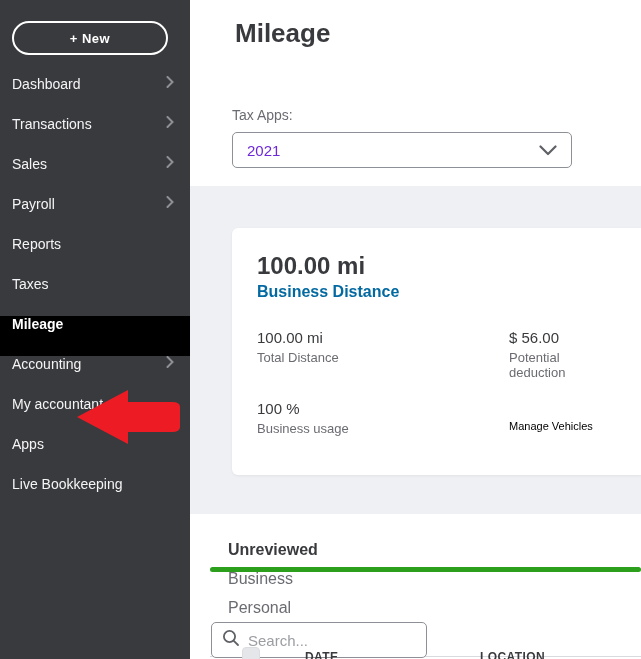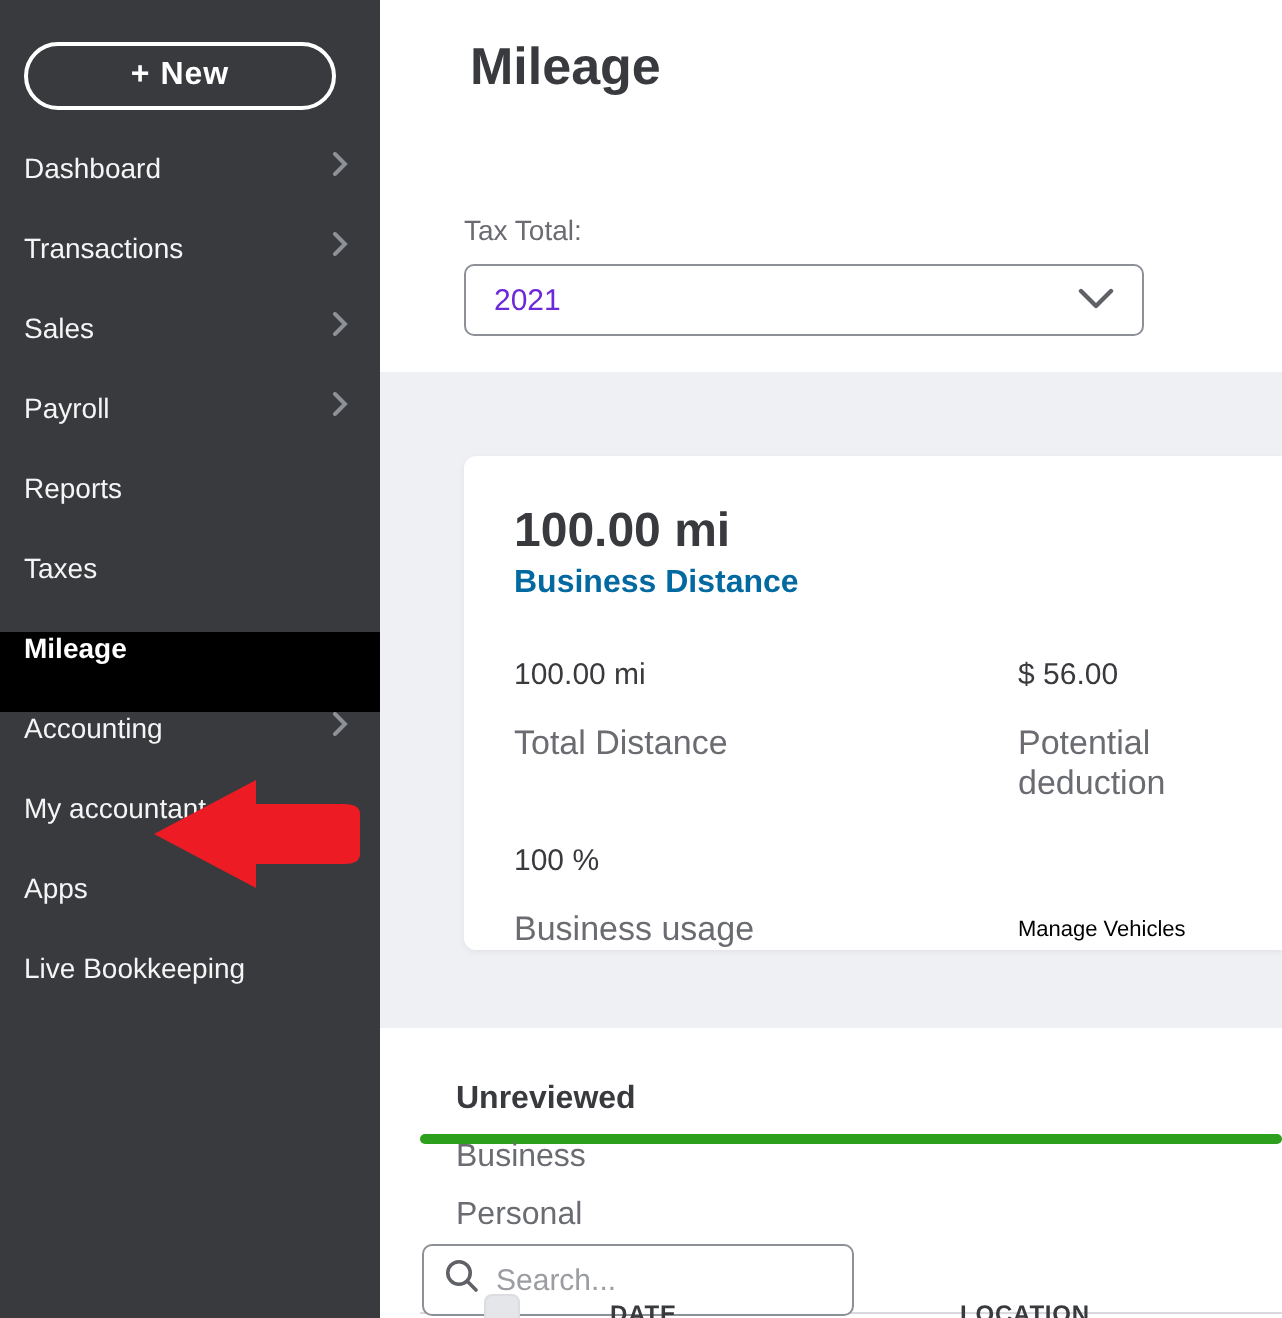--- a/index.html
+++ b/index.html
@@ -16,21 +16,21 @@
   .sidebar {
     position: absolute; left: 0; top: 0;
     width: 190px; height: 659px;
     background: #393a3d;
   }
   .new-btn {
     position: absolute; left: 12px; top: 21px;
     width: 156px; height: 34px;
     border: 2px solid #ffffff; border-radius: 17px;
     background: transparent;
-    color: #ffffff; font-size: 16px; font-weight: bold;
+    color: #ffffff; font-size: 13px; font-weight: bold;
     display: flex; align-items: center; justify-content: center;
     letter-spacing: 0.5px;
     cursor: pointer;
     font-family: "Liberation Sans", sans-serif;
   }
   .nav { position: absolute; left: 0; top: 76px; width: 190px; }
   .nav-item {
     height: 40px;
     display: flex; align-items: flex-start;
     padding: 0 16px 0 12px;
@@ -91,21 +91,21 @@
   }
   .card-primary-value { font-size: 24px; font-weight: bold; color: #393a3d; }
   .card-primary-label { font-size: 16px; font-weight: bold; color: #0369a1; margin-top: 3px; }
   .stats {
     margin-top: 28px;
     display: grid;
     grid-template-columns: 252px auto;
     grid-row-gap: 20px;
   }
   .stat-value { font-size: 15px; color: #393a3d; }
-  .stat-label { font-size: 17px; color: #6b6c72; margin-top: 16px; }
+  .stat-label { font-size: 13px; color: #6b6c72; margin-top: 4px; }
   .manage-link {
     font-size: 11px; color: #000000;
     text-decoration: none;
     align-self: end; margin-bottom: 4px;
     cursor: pointer;
   }
 
   
   .tabs {
     position: absolute; left: 20px; top: 540px;
@@ -229,21 +229,21 @@
     </div>
     <div class="nav-item">
       <span class="nav-label">Live Bookkeeping</span>
     </div>
   </div>
 </div>
 
 <div class="main">
   <div class="page-title">Mileage</div>
 
-  <div class="tax-year-label">Tax Total:</div>
+  <div class="tax-year-label">Tax Apps:</div>
   <div class="tax-year-select">
     <span class="select-value">2021</span>
     <span>
       <svg width="18" height="11" viewBox="0 0 18 11">
           <path d="M1.5 1.5 L9 9 L16.5 1.5" stroke="#5f6166" stroke-width="2.2" fill="none" stroke-linecap="round" stroke-linejoin="round"></path>
         </svg>
     </span>
   </div>
 
   <div class="gray-band">

